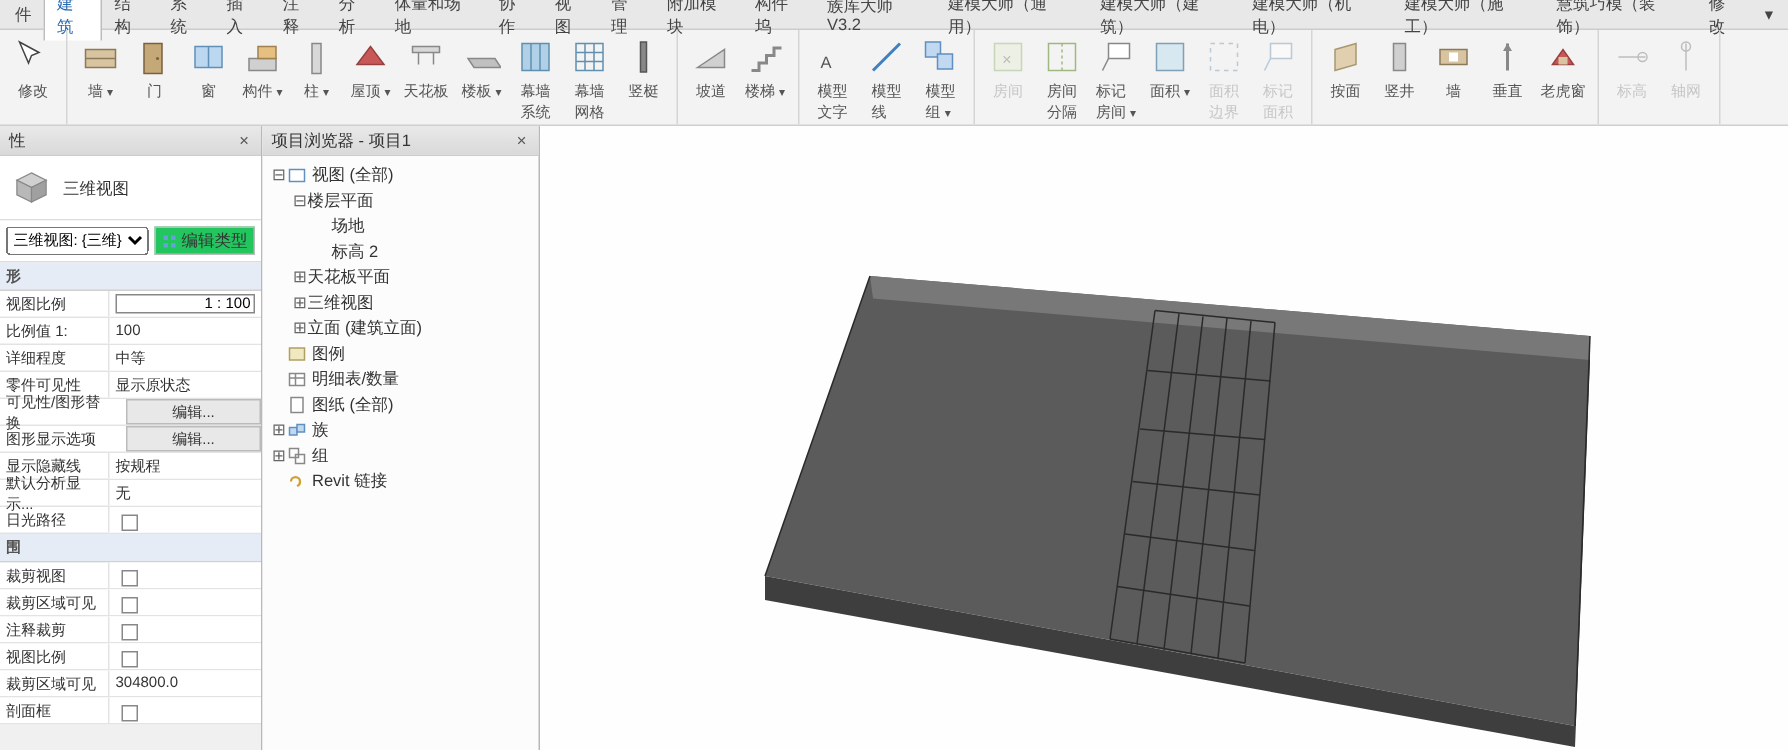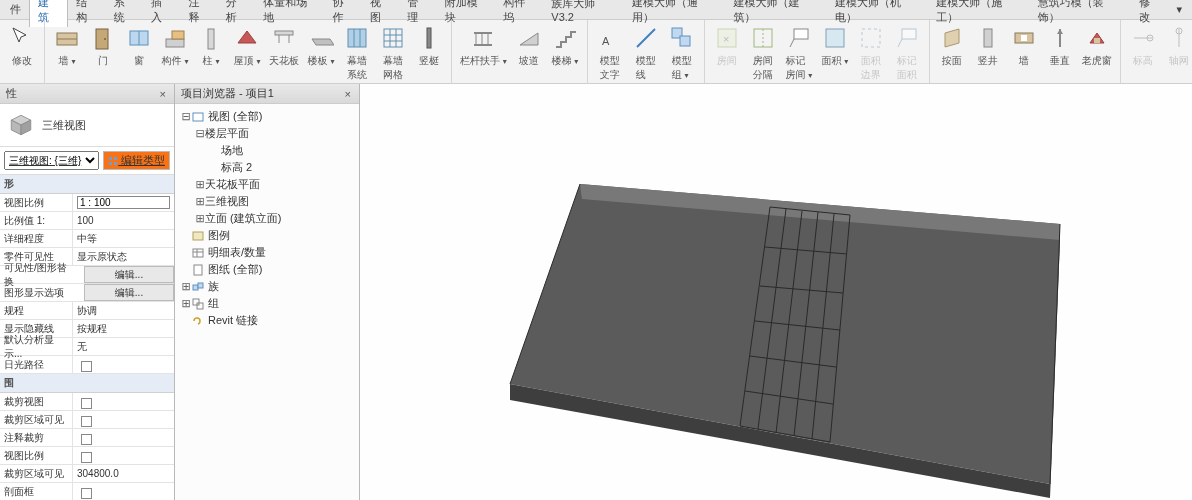--- a/index.html
+++ b/index.html
@@ -15,26 +15,26 @@
 .ribbon .lbl { font-size:10px; white-space:nowrap; }
 .ribbon svg { display:block; }
 .workspace { display:flex; height:calc(500px - 84px); }
 .proppanel { width:175px; background:#f0f0f0; border-right:1px solid #b8b8b8; display:flex; flex-direction:column; }
 .panel-title { background:linear-gradient(#e9e9e9,#d9d9d9); padding:2px 6px; font-size:11px; border-bottom:1px solid #ccc; display:flex; justify-content:space-between; align-items:center; }
 .propheader { display:flex; align-items:center; padding:8px; gap:8px; border-bottom:1px solid #ddd; background:#fff; }
 .propheader .cube { width:26px; height:26px; }
 .proprow { display:flex; border-bottom:1px solid #e3e3e3; height:18px; align-items:center; background:#fff; }
 .proprow .key { width:72px; padding-left:4px; color:#333; font-size:10px; overflow:hidden; }
 .proprow .val { flex:1; padding:0 4px; background:#fff; font-size:10px; border-left:1px solid #e3e3e3; display:flex; align-items:center; height:100%; }
-.proprow .val input { width:100%; border:none; font-size:10px; background:transparent; }
+.proprow .val input { width:100%; border:none; font-size:10px; background:transparent;text-align:right; }
 .proprow .val.btn { background:#e8e8e8; border:1px solid #bbb; justify-content:center; cursor:pointer;margin-left:12px; }
 .group-head { background:#e5ecf5; font-size:10px; padding:2px 4px; border-bottom:1px solid #d0d0d0; font-weight:bold; color:#555; }
-.selectbar { display:flex; padding:4px; gap:4px; background:#fff; border-bottom:1px solid #ddd;text-decoration:underline; }
+.selectbar { display:flex; padding:4px; gap:4px; background:#fff; border-bottom:1px solid #ddd; }
 .selectbar select { flex:1; font-size:10px; }
-.selectbar .editbtn { font-size:10px; padding:1px 4px; border:1px solid #bbb; background:#f97316; cursor:pointer; }
+.selectbar .editbtn { font-size:10px; padding:1px 4px; border:1px solid #bbb; background:#22c55e; cursor:pointer; }
 .browser { width:185px; background:#fcfcfc; border-right:1px solid #b8b8b8; display:flex; flex-direction:column; }
 .tree { padding:4px 2px; font-size:11px; color:#333; overflow:auto; flex:1; }
 .tree .node { display:flex; align-items:center; padding:1px 0 1px 4px; cursor:pointer; white-space:nowrap; }
 .tree .node.sel { background:#d6e4f2; }
 .tree .tw { width:10px; display:inline-block; text-align:center; color:#666; }
 .tree .d1 { padding-left:18px; }
 .tree .d2 { padding-left:34px; }
 .tree .nodeico { width:14px; height:12px; margin-right:3px; display:inline-flex; align-items:center; justify-content:center; }
 .canvas { flex:1; background:#fefefe; position:relative; overflow:hidden; }
 .canvasinner { position:absolute; inset:0; }
@@ -178,32 +178,20 @@
             <rect x="11" y="3" width="4" height="20" fill="#888" stroke="#555"></rect>
           </svg>
         </div>
         <div class="lbl">竖梃</div>
       </div>
     </div>
     <div class="grp">
       <div class="tool">
         <div class="ico">
           <svg width="26" height="26" viewBox="0 0 26 26">
-            <line x1="4" y1="20" x2="22" y2="20" stroke="#888" stroke-width="2"></line>
-            <line x1="6" y1="20" x2="6" y2="8" stroke="#888"></line>
-            <line x1="12" y1="20" x2="12" y2="8" stroke="#888"></line>
-            <line x1="18" y1="20" x2="18" y2="8" stroke="#888"></line>
-            <line x1="4" y1="8" x2="22" y2="8" stroke="#888" stroke-width="2"></line>
-          </svg>
-        </div>
-        <div class="lbl">栏杆扶手 <span style="font-size:8px">▾</span></div>
-      </div>
-      <div class="tool">
-        <div class="ico">
-          <svg width="26" height="26" viewBox="0 0 26 26">
             <polygon points="4,20 22,8 22,20" fill="#d0d0d0" stroke="#888"></polygon>
           </svg>
         </div>
         <div class="lbl">坡道</div>
       </div>
       <div class="tool">
         <div class="ico">
           <svg width="26" height="26" viewBox="0 0 26 26">
             <path d="M4 22h5v-5h5v-5h5v-5h5" fill="none" stroke="#888" stroke-width="2"></path>
           </svg>
@@ -406,24 +394,20 @@
           <div class="key">零件可见性</div>
           <div class="val">显示原状态</div>
         </div>
         <div class="proprow">
           <div class="key">可见性/图形替换</div>
           <div class="val btn">编辑...</div>
         </div>
         <div class="proprow">
           <div class="key">图形显示选项</div>
           <div class="val btn">编辑...</div>
-        </div>
-        <div class="proprow">
-          <div class="key">规程</div>
-          <div class="val">协调</div>
         </div>
         <div class="proprow">
           <div class="key">显示隐藏线</div>
           <div class="val">按规程</div>
         </div>
         <div class="proprow">
           <div class="key">默认分析显示...</div>
           <div class="val">无</div>
         </div>
         <div class="proprow">

